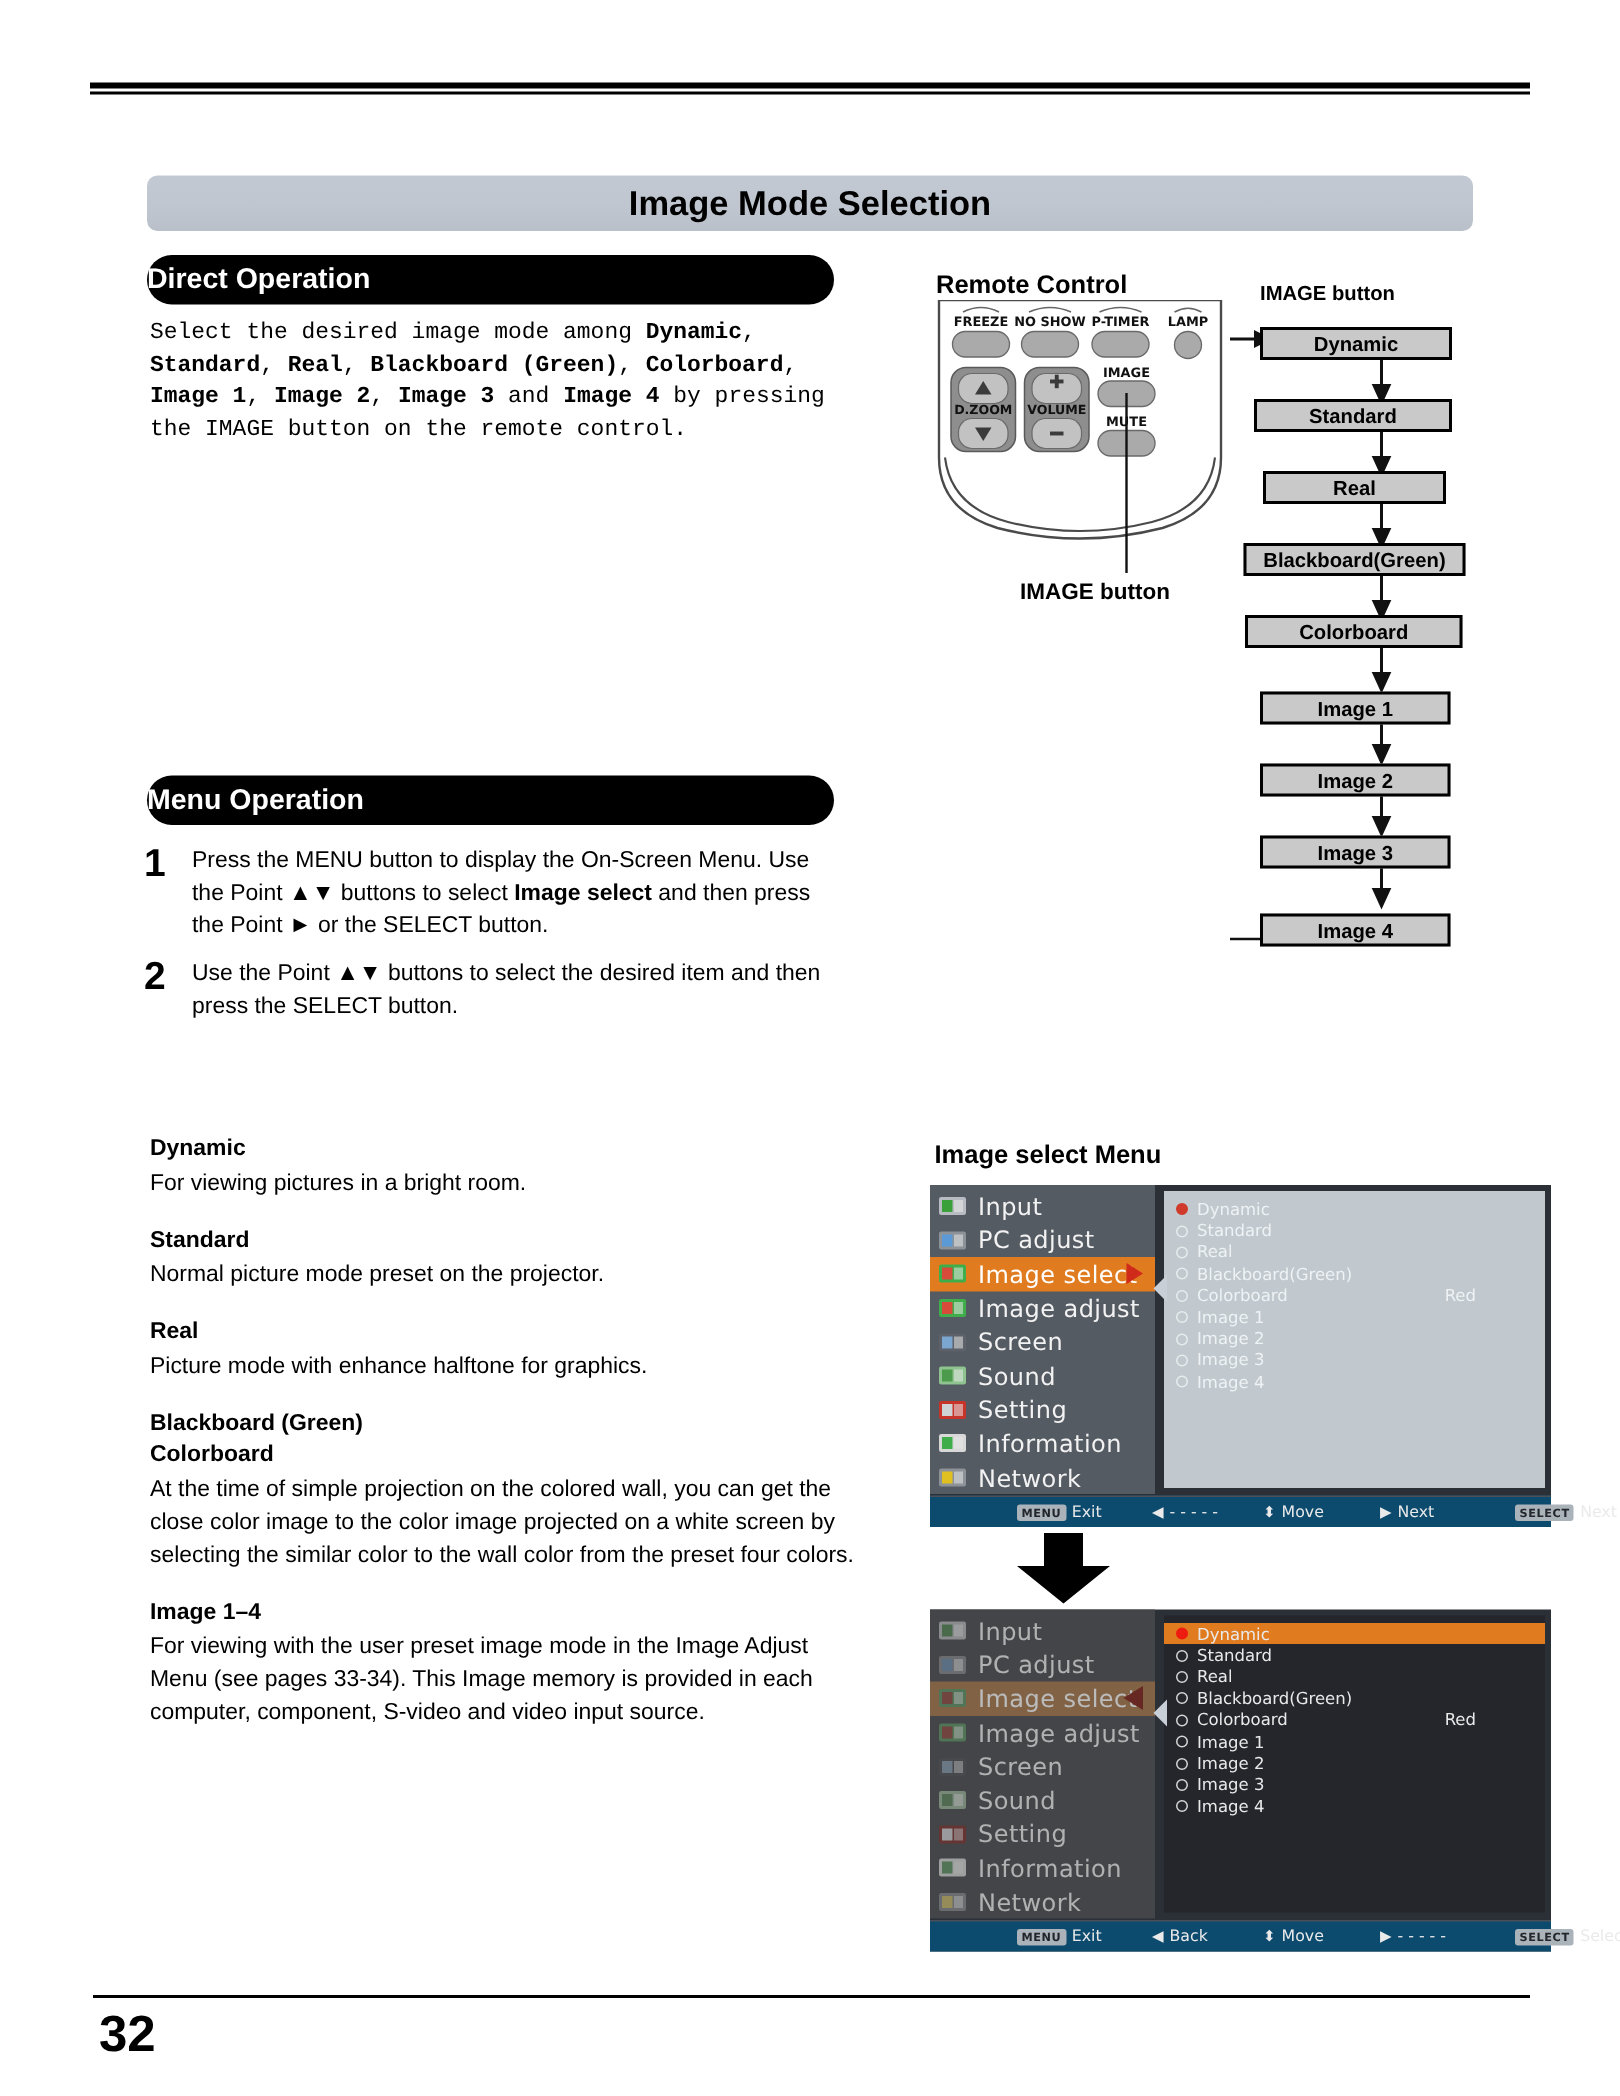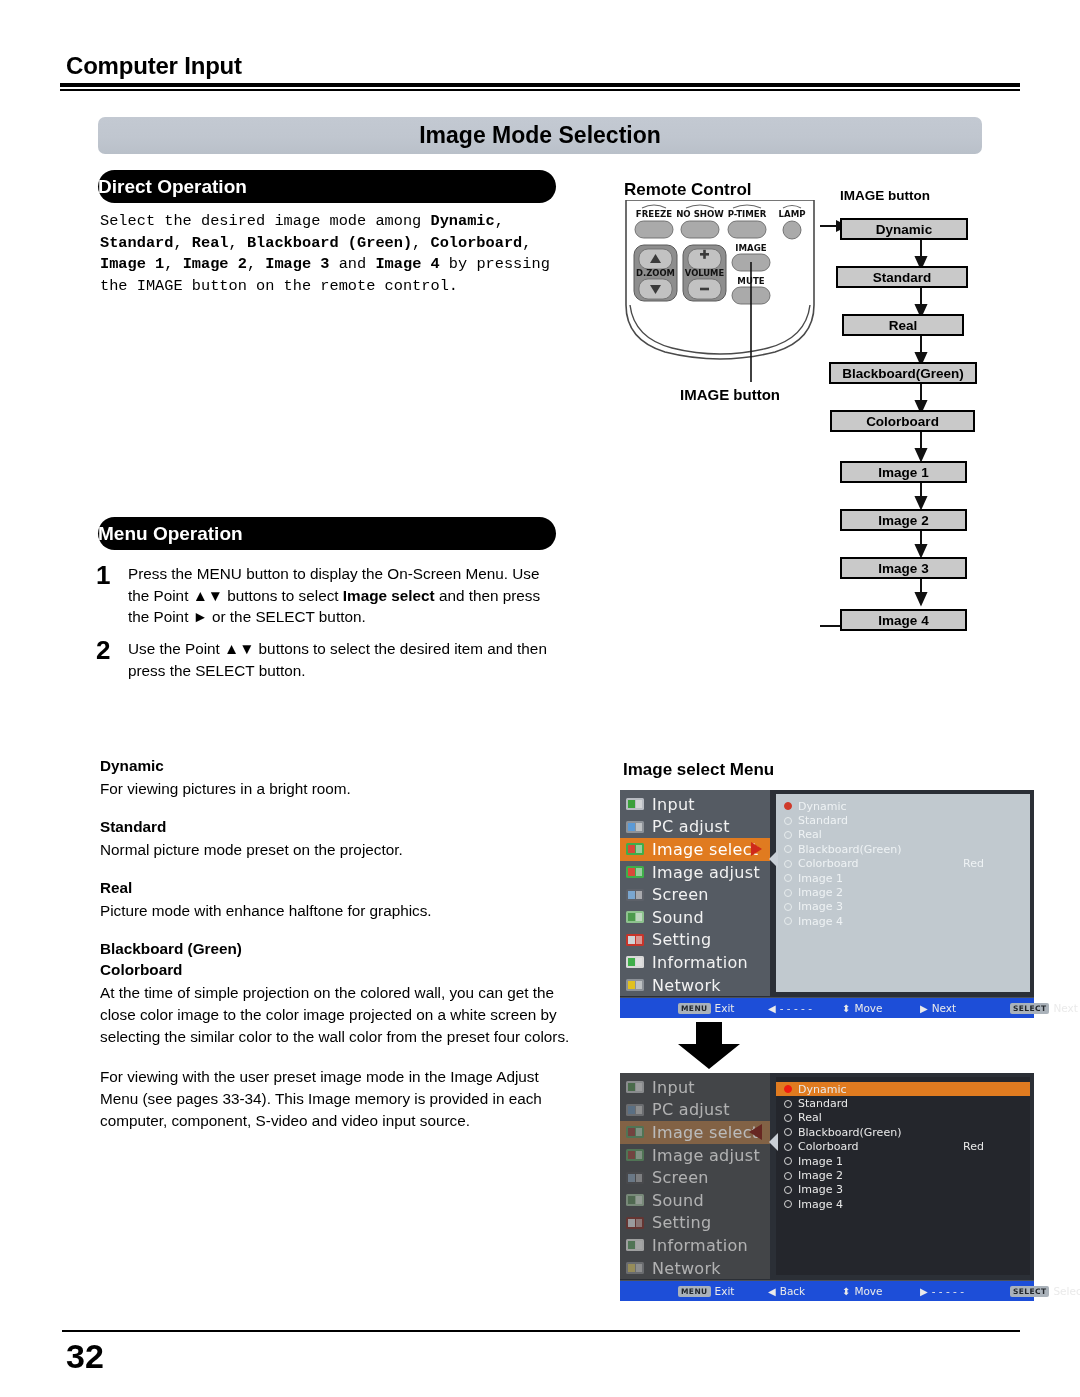--- a/index.html
+++ b/index.html
@@ -144,21 +144,21 @@
 
   .osd-pointer {
     position:absolute; left:149px; top:60px;
     width:0;height:0;
     border-top:9px solid transparent; border-bottom:9px solid transparent;
     border-right:9px solid #c9cfd6;
   }
 
   .osd-bottom {
     position:absolute; left:0; right:0; bottom:0; height:21px;
-    background:#1d4ed8; border-top:1px solid #4b5058;
+    background:#0c4a6e; border-top:1px solid #4b5058;
     display:flex; align-items:center;
     font-size:10.5px; color:#eaeaea;margin-top:40px;
   }
   .osd-bottom .cell { display:flex; align-items:center; }
   .key {
     display:inline-block; background:#aab2ba; color:#22262b;
     font-size:7.5px; font-weight:bold; padding:1px 3px; border-radius:2px;
     margin-right:4px; letter-spacing:0.4px;
   }
   .gly { margin-right:4px; font-size:10px; }
@@ -175,21 +175,20 @@
   #big-arrow { position:absolute; left:676px; top:1022px; }
 
   
   #footer-rule { position:absolute; left:62px; top:1330px; width:958px; height:2px; background:#000; }
   #page-num { position:absolute; left:66px; top:1337px; font-size:34px; font-weight:bold; }
 </style>
 </head>
 <body>
 
 <div id="header">
-  <div class="title">Computer Input</div>
   <div class="rule-thick"></div>
   <div class="rule-thin"></div>
 </div>
 
 <div id="page-banner">
   <span class="txt">Image Mode Selection</span>
 </div>
 
 <div class="section-bar" id="bar-direct">
   <span class="txt">Direct Operation</span>
@@ -317,20 +316,21 @@
 <div id="descriptions">
     <div class="d-term">Dynamic</div>
     <div class="d-desc">For viewing pictures in a bright room.</div>
     <div class="d-term">Standard</div>
     <div class="d-desc">Normal picture mode preset on the projector.</div>
     <div class="d-term">Real</div>
     <div class="d-desc">Picture mode with enhance halftone for graphics.</div>
     <div class="d-term">Blackboard (Green)</div>
     <div class="d-term">Colorboard</div>
     <div class="d-desc">At the time of simple projection on the colored wall, you can get the close color image to the color image projected on a white screen by selecting the similar color to the wall color from the preset four colors.</div>
+    <div class="d-term">Image 1–4</div>
     <div class="d-desc">For viewing with the user preset image mode in the Image Adjust Menu (see pages 33-34). This Image memory is provided in each computer, component, S-video and video input source.</div>
   </div>
 
 <div id="osd-label">Image select Menu</div>
 
 <div class="osd dim-right" id="osd-1">
   <div class="osd-inner">
     <div class="osd-left">
         <div class="osd-row">
           <span class="ic"><svg width="20" height="16" viewBox="0 0 20 16">

